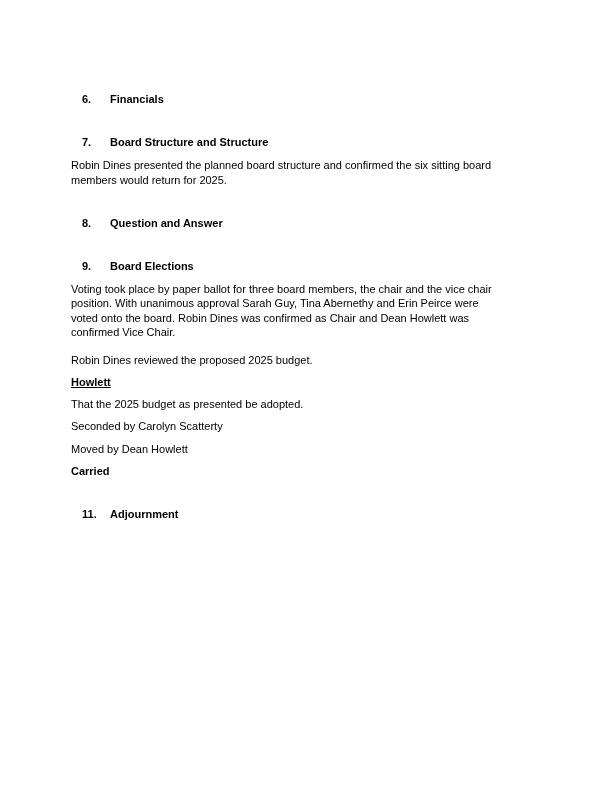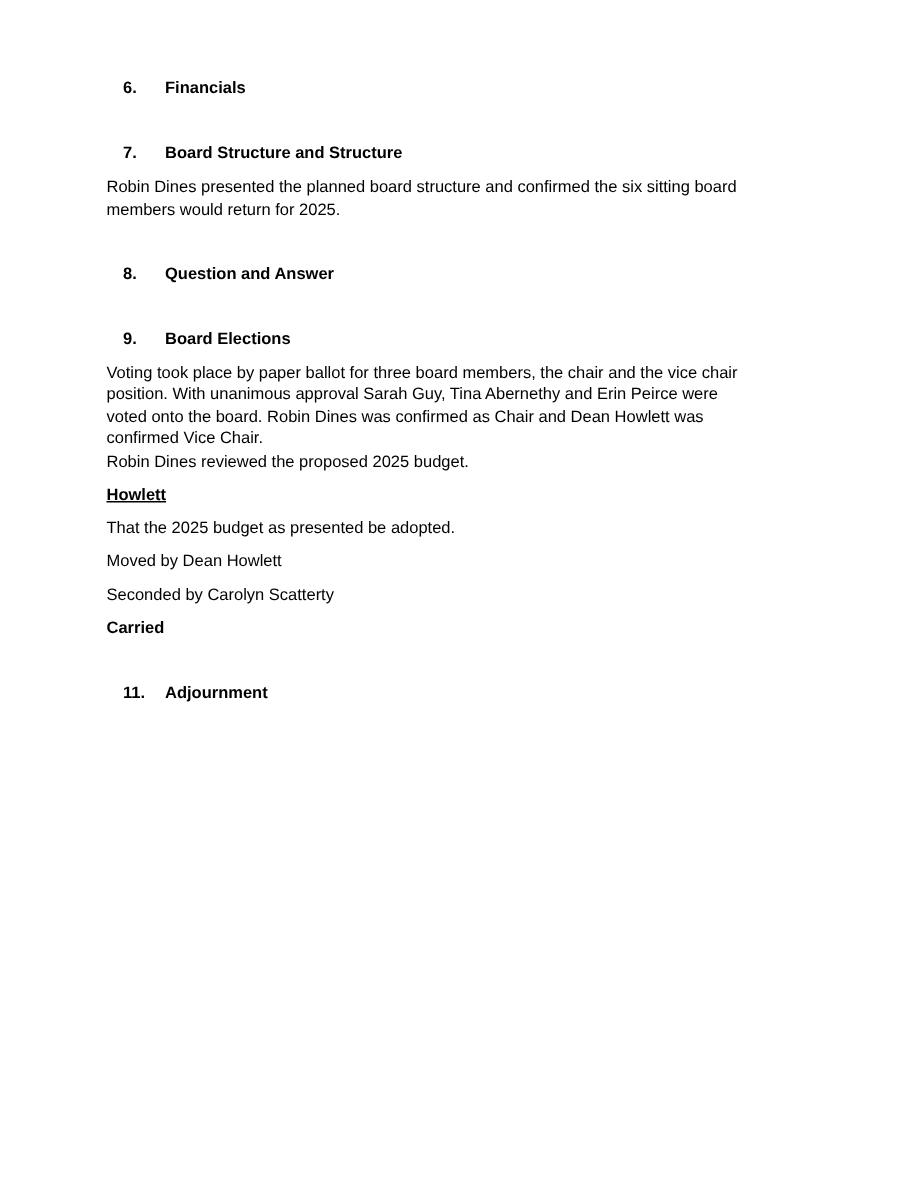--- a/index.html
+++ b/index.html
@@ -16,39 +16,39 @@
     font-family: "Liberation Sans", sans-serif;
     font-size: 11px;
     line-height: 14.5px;
     overflow: hidden;
   }
   .content {
     position: absolute;
     left: 71px;
     top: 0;
     width: 480px;
-    padding-top: 52px;
+    padding-top: 92px;
   }
   .sec-heading {
     font-weight: bold;
     margin: 28.5px 0 8.5px 0;
     padding-left: 11px;
     white-space: nowrap;
   }
   .sec-heading.first { margin-top: 0; }
   .sec-heading.tight { margin-top: 5.5px; }
   .sec-heading .num {
     display: inline-block;
     width: 28px;
   }
   p {
     margin: 0 0 7.8px 0;
     white-space: nowrap;
   }
-  p.tight-after { margin-bottom: 1px; }
+  p.tight-after { margin-bottom: 13px; }
   .motion-label {
     font-weight: bold;
     text-decoration: underline;
   }
   .carried { font-weight: bold; }
 </style>
 </head>
 <body>
 
 <div class="page">
@@ -60,20 +60,20 @@
     <p>Robin Dines presented the planned board structure and confirmed the six sitting board<br>members would return for 2025.</p>
 
     <div class="sec-heading"><span class="num">8.</span><span>Question and Answer</span></div>
 
     <div class="sec-heading"><span class="num">9.</span><span>Board Elections</span></div>
     <p class="tight-after">Voting took place by paper ballot for three board members, the chair and the vice chair<br>position. With unanimous approval Sarah Guy, Tina Abernethy and Erin Peirce were<br>voted onto the board. Robin Dines was confirmed as Chair and Dean Howlett was<br>confirmed Vice Chair.</p>
 
     <p>Robin Dines reviewed the proposed 2025 budget.</p>
     <p class="motion-label">Howlett</p>
     <p>That the 2025 budget as presented be adopted.</p>
+    <p>Seconded by Carolyn Scatterty</p>
     <p>Moved by Dean Howlett</p>
-    <p>Seconded by Carolyn Scatterty</p>
     <p class="carried">Carried</p>
 
     <div class="sec-heading"><span class="num">11.</span><span>Adjournment</span></div>
 
   </div>
 </div>
 
 </body></html>

